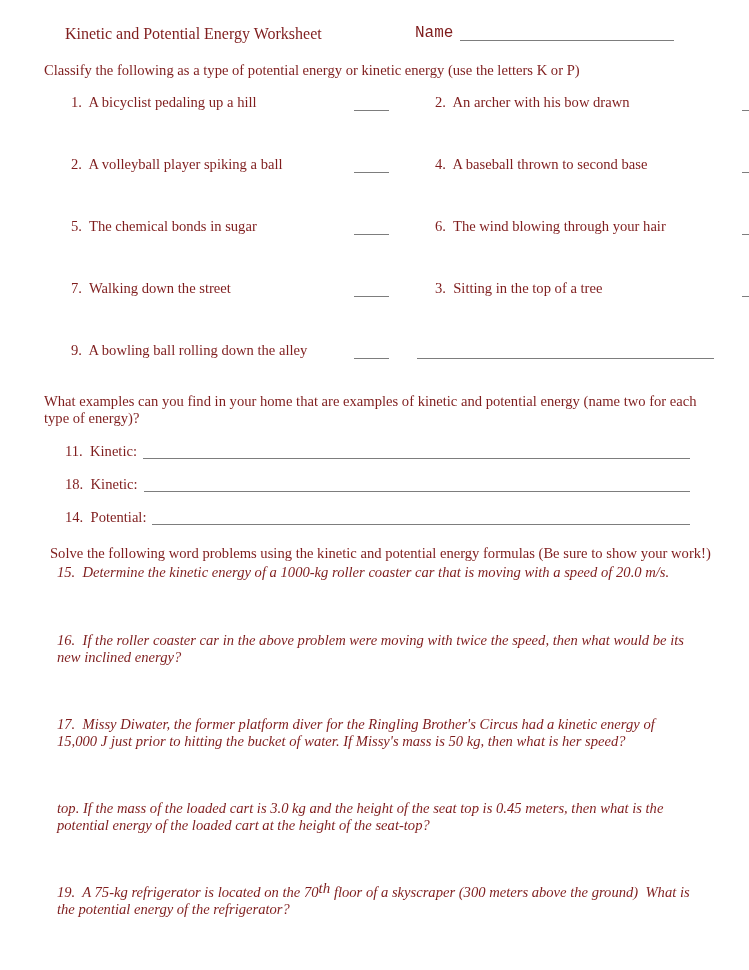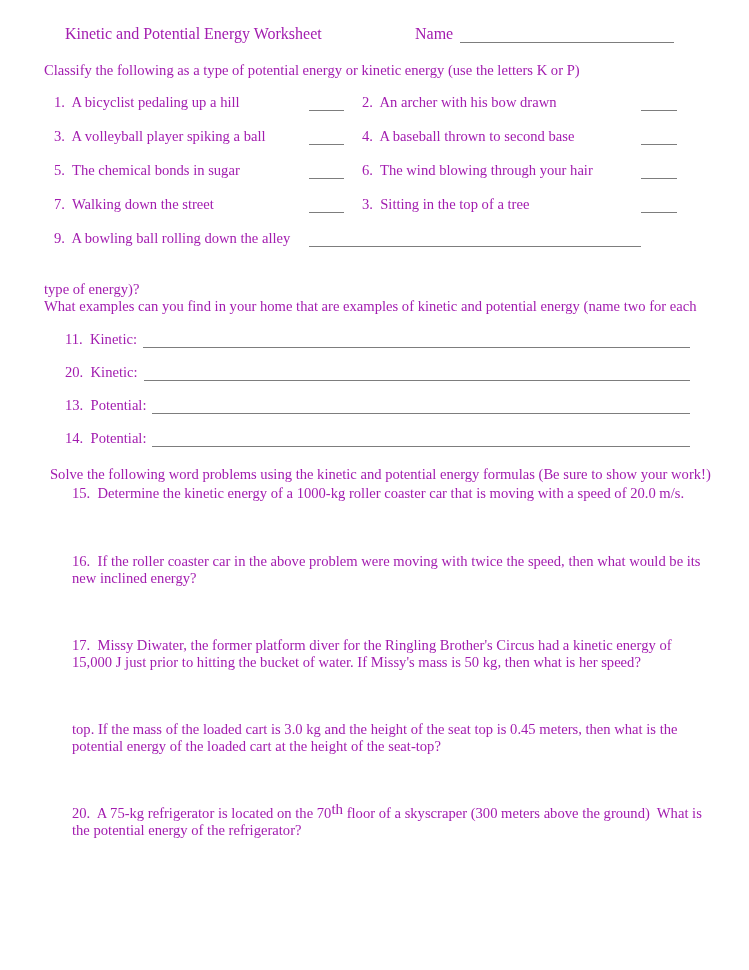--- a/index.html
+++ b/index.html
@@ -5,59 +5,60 @@
   html, body { margin: 0; padding: 0; background: #e8e8e8; }
   .page {
     position: relative;
     width: 749px;
     height: 970px;
     margin: 0 auto;
     background: #ffffff;
     box-sizing: border-box;
     padding: 24px 44px 0 44px;
     overflow: hidden;
-    color: #a21caf;
+    color: #7f1d1d;
     font-family: "Liberation Serif", serif;
     font-size: 14.6px;
     line-height: 17px;
   }
   .hdr { position: relative; margin-left: 21px; height: 19px; }
   .title { font-size: 16px; line-height: 19px; white-space: pre; }
   .name-group {
     position: absolute; left: 350px; top: 0; right: 31px;
-    display: flex; align-items: flex-end;
+    display: flex; align-items: flex-start; font-family: Liberation Mono, monospace;
   }
   .name-label { font-size: 16px; line-height: 19px; white-space: pre; }
   .name-line { flex: 1; height: 16px; margin-left: 7px; border-bottom: 1.4px solid #7d7d7d; }
 
   .instruction { margin: 19px 0 0 0; white-space: pre; }
 
   .classify-grid {
     display: grid;
     grid-template-columns: 255px 35px 297px 36px;
     grid-auto-rows: 34px;
-    margin: 15px 0 0 10px;
+    margin: 15px 0 0 27px;
+    gap: 28px;
   }
   .c-item { white-space: pre; }
   .c-item.right { padding-left: 18px; }
   .c-blank { height: 16px; border-bottom: 1.4px solid #7d7d7d; align-self: start; }
 
   .para { margin: 17px 0 0 0; }
   .para > div { white-space: pre; }
 
   .fill-row {
-    display: flex; align-items: flex-end;
+    display: flex; align-items: flex-start;
     margin: 16px 0 0 21px; height: 17px; width: 625px; box-sizing: border-box;
   }
   .fill-label { white-space: pre; }
   .fill-line { flex: 1; height: 15px; margin-left: 6px; border-bottom: 1.4px solid #7d7d7d; }
 
   .solve-instruction { margin: 19px 0 0 6px; white-space: pre; }
 
-  .problem { margin-left: 28px; }
+  .problem { margin-left: 13px; font-style: italic; }
   .problem > div { white-space: pre; }
   .q15 { margin-top: 2px; }
   .q16 { margin-top: 51px; }
   .q17 { margin-top: 50px; }
   .q18 { margin-top: 50px; }
   .q19 { margin-top: 50px; }
   .q20 { margin-top: 32px; }
   .sup { font-size: 15px; line-height: 0; vertical-align: 4.5px; white-space: pre; }
 </style>
 </head>
@@ -74,55 +75,51 @@
   </div>
 
   <p class="instruction">Classify the following as a type of potential energy or kinetic energy (use the letters K or P)</p>
 
   <div class="classify-grid">
     <div class="c-item">1.  A bicyclist pedaling up a hill</div>
     <div class="c-blank"></div>
     <div class="c-item right">2.  An archer with his bow drawn</div>
     <div class="c-blank"></div>
 
-    <div class="c-item">3.  A volleyball player spiking a ball</div>
+    <div class="c-item">2.  A volleyball player spiking a ball</div>
     <div class="c-blank"></div>
     <div class="c-item right">4.  A baseball thrown to second base</div>
     <div class="c-blank"></div>
 
     <div class="c-item">5.  The chemical bonds in sugar</div>
     <div class="c-blank"></div>
     <div class="c-item right">6.  The wind blowing through your hair</div>
     <div class="c-blank"></div>
 
     <div class="c-item">7.  Walking down the street</div>
     <div class="c-blank"></div>
     <div class="c-item right">3.  Sitting in the top of a tree</div>
     <div class="c-blank"></div>
 
     <div class="c-item">9.  A bowling ball rolling down the alley</div>
     <div class="c-blank"></div>
     <div class="c-blank"></div>
   </div>
 
   <div class="para">
+    <div>What examples can you find in your home that are examples of kinetic and potential energy (name two for each</div>
     <div>type of energy)?</div>
-    <div>What examples can you find in your home that are examples of kinetic and potential energy (name two for each</div>
   </div>
 
   <div class="fill-row">
     <span class="fill-label">11.  Kinetic:</span>
     <span class="fill-line"></span>
   </div>
   <div class="fill-row">
-    <span class="fill-label">20.  Kinetic:</span>
-    <span class="fill-line"></span>
-  </div>
-  <div class="fill-row">
-    <span class="fill-label">13.  Potential:</span>
+    <span class="fill-label">18.  Kinetic:</span>
     <span class="fill-line"></span>
   </div>
   <div class="fill-row">
     <span class="fill-label">14.  Potential:</span>
     <span class="fill-line"></span>
   </div>
 
   <p class="solve-instruction">Solve the following word problems using the kinetic and potential energy formulas (Be sure to show your work!)</p>
 
   <div class="problem q15">
@@ -138,20 +135,20 @@
     <div>17.  Missy Diwater, the former platform diver for the Ringling Brother's Circus had a kinetic energy of</div>
     <div>15,000 J just prior to hitting the bucket of water. If Missy's mass is 50 kg, then what is her speed?</div>
   </div>
 
   <div class="problem q18">
     <div>top. If the mass of the loaded cart is 3.0 kg and the height of the seat top is 0.45 meters, then what is the</div>
     <div>potential energy of the loaded cart at the height of the seat-top?</div>
   </div>
 
   <div class="problem q19">
-    <div><span>20.  A 75-kg refrigerator is located on the 70</span><span class="sup">th</span><span> floor of a skyscraper (300 meters above the ground)  What is</span></div>
+    <div><span>19.  A 75-kg refrigerator is located on the 70</span><span class="sup">th</span><span> floor of a skyscraper (300 meters above the ground)  What is</span></div>
     <div>the potential energy of the refrigerator?</div>
   </div>
 
   <div class="problem q20">
   </div>
 
 </div>
 
 </body></html>

